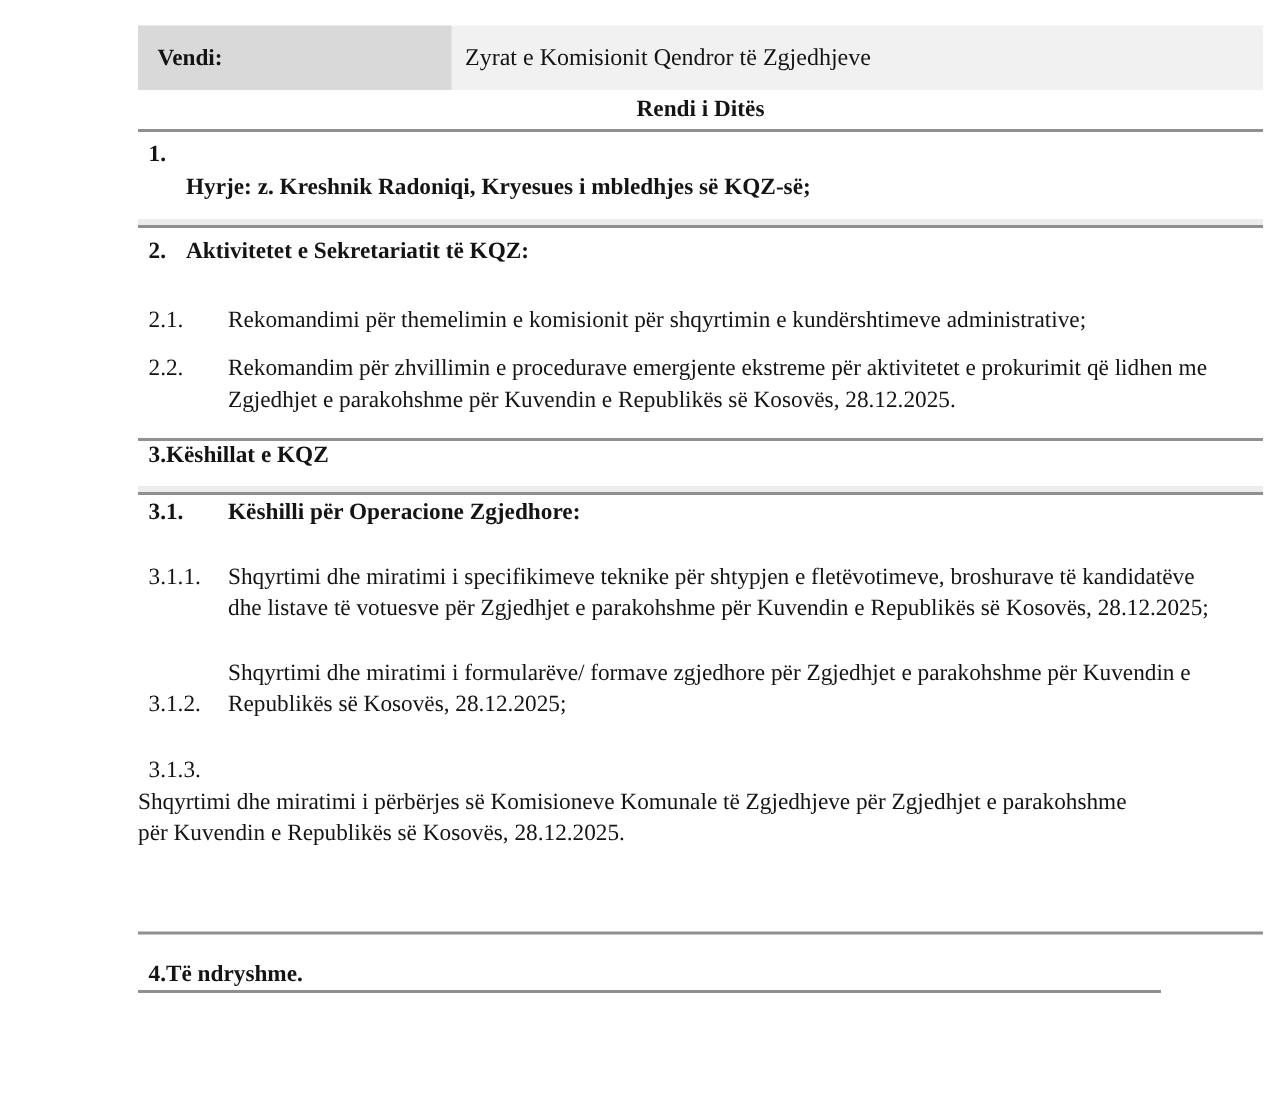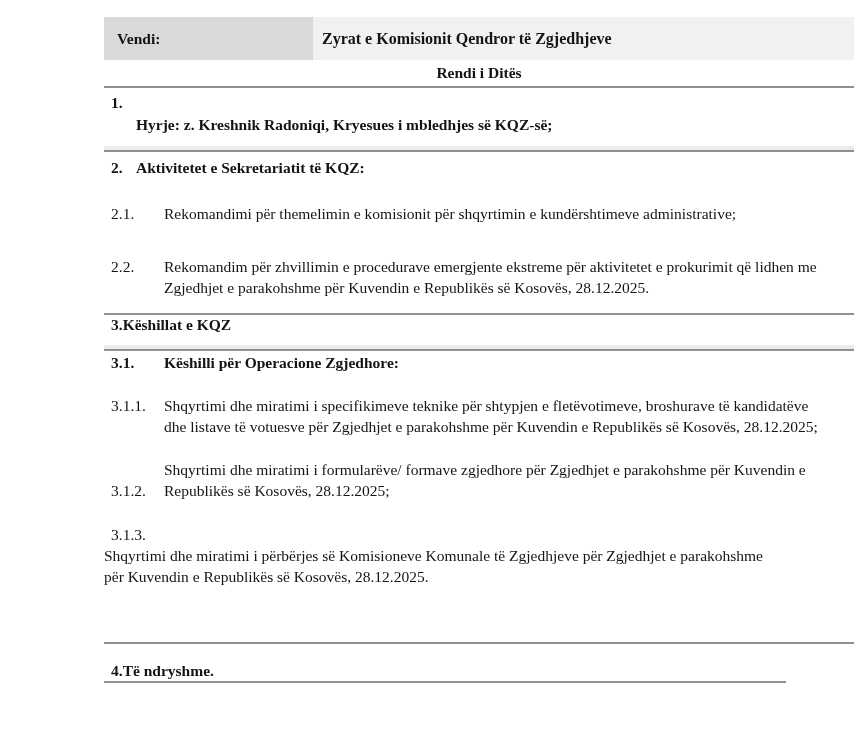--- a/index.html
+++ b/index.html
@@ -9,21 +9,21 @@
     width: 858px;
     height: 745px;
     background: #ffffff;
     overflow: hidden;
     font-family: "Liberation Serif", "DejaVu Serif", serif;
     color: #141414;
     font-size: 15.5px;
   }
   .doc {
     position: absolute;
-    left: 104px;
+    left: 92px;
     top: 17px;
     width: 750px;
   }
 
   
   .row-location {
     display: flex;
     background: #f1f1f1;
     height: 43px;
   }
@@ -33,21 +33,21 @@
     display: flex;
     align-items: center;
     padding-left: 13px;
     font-weight: bold;
   }
   .cell-location-value {
     flex: 1;
     display: flex;
     align-items: center;
     padding-left: 9px;
-    font-weight: bold;
+    font-weight: normal;
     font-size: 16px;
   }
   .row-title {
     height: 26px;
     display: flex;
     align-items: center;
     justify-content: center;
     font-weight: bold;
   }
 
@@ -65,21 +65,21 @@
   .sec-head-row { display: flex; font-weight: bold; line-height: 20px; }
   .sec-head-row.sec2 { margin-top: 6px; }
   .sec-head-row .snum { padding-left: 7px; width: 32px; flex-shrink: 0; }
   .sec-head-row .stext { flex: 1; }
 
   
   .item { display: flex; line-height: 21px; }
   .item .inum { padding-left: 7px; width: 60px; flex-shrink: 0; }
   .item .itext { max-width: 667px; }
   .item.i21 { margin-top: 25px; }
-  .item.i22 { margin-top: 32px; font-family: Liberation Serif, serif; }
+  .item.i22 { margin-top: 11px; font-family: Liberation Serif, serif; }
 
   .rule.after-2 { margin-top: 15px; }
 
   .sec3-head { padding-left: 7px; font-weight: bold; line-height: 20px; }
   .sep-band.before-31 { margin-top: 10px; }
 
   .sub-head { display: flex; font-weight: bold; line-height: 20px; margin-top: 2px; }
   .sub-head .inum { padding-left: 7px; width: 60px; flex-shrink: 0; }
 
   .item.i311 { margin-top: 22px; }

